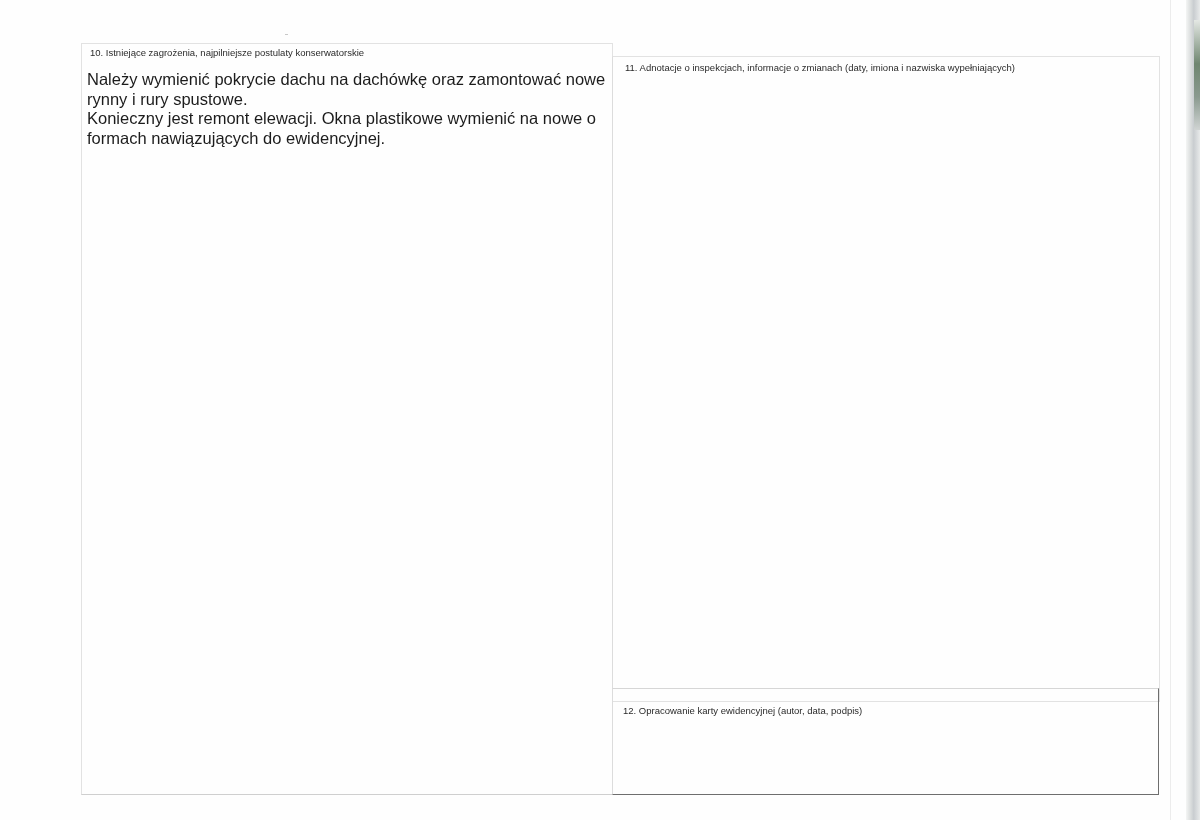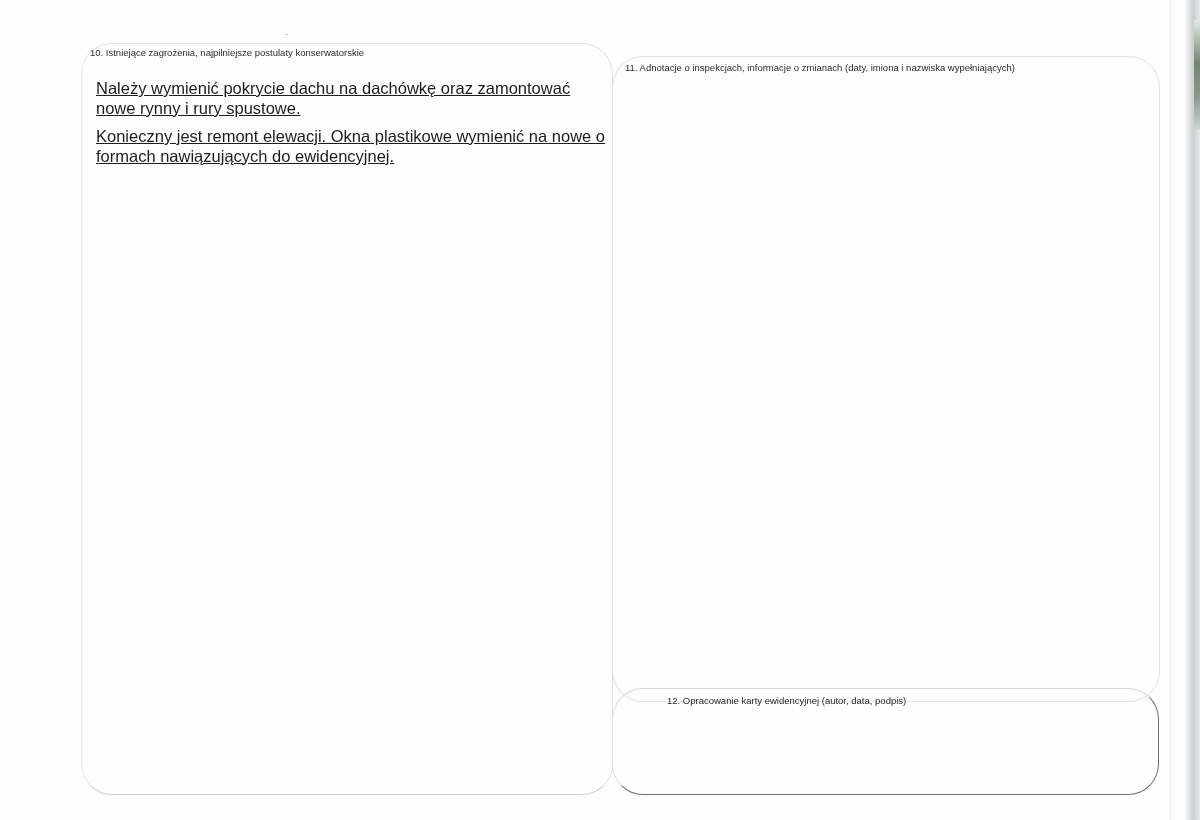--- a/index.html
+++ b/index.html
@@ -49,21 +49,20 @@
       position: absolute;
       left: 285px;
       top: 34px;
       width: 3px;
       height: 1px;
       background: #c8c8c8;
     }
     .cell {
       position: absolute;
       box-sizing: border-box;
-      border-radius: 31px;
     }
     .cell-10 {
       left: 81px;
       top: 43px;
       width: 532px;
       height: 752px;
       border: 1px solid #e2e2e2;
       border-bottom: 1px solid #cfcfcf;
     }
     .cell-11 {
@@ -86,34 +85,33 @@
     }
     .cell-label {
       position: absolute;
       font-size: 9.5px;
       line-height: 12px;
       color: #2a2a2a;
       white-space: nowrap;
     }
     .cell-10 .cell-label { left: 8px; top: 3px; }
     .cell-11 .cell-label { left: 12px; top: 5px; }
-    .cell-12 .cell-label { left: 10px; top: 6px; margin-left: 44px; }
+    .cell-12 .cell-label { left: 10px; top: 16px; }
 
     .body-text {
       position: absolute;
       left: 5px;
       top: 26px;
       width: 530px;
       font-size: 16.5px;
       line-height: 19.5px;
       color: #1c1c1c;
     }
     .body-text p {
-      margin: 9px;
-      text-decoration: underline;
+      margin: 0;
     }
     .author-text {
       position: absolute;
       left: 35px;
       top: 33px;
       font-size: 16.5px;
       line-height: 20px;
       color: #1c1c1c;
       white-space: pre;
     }

